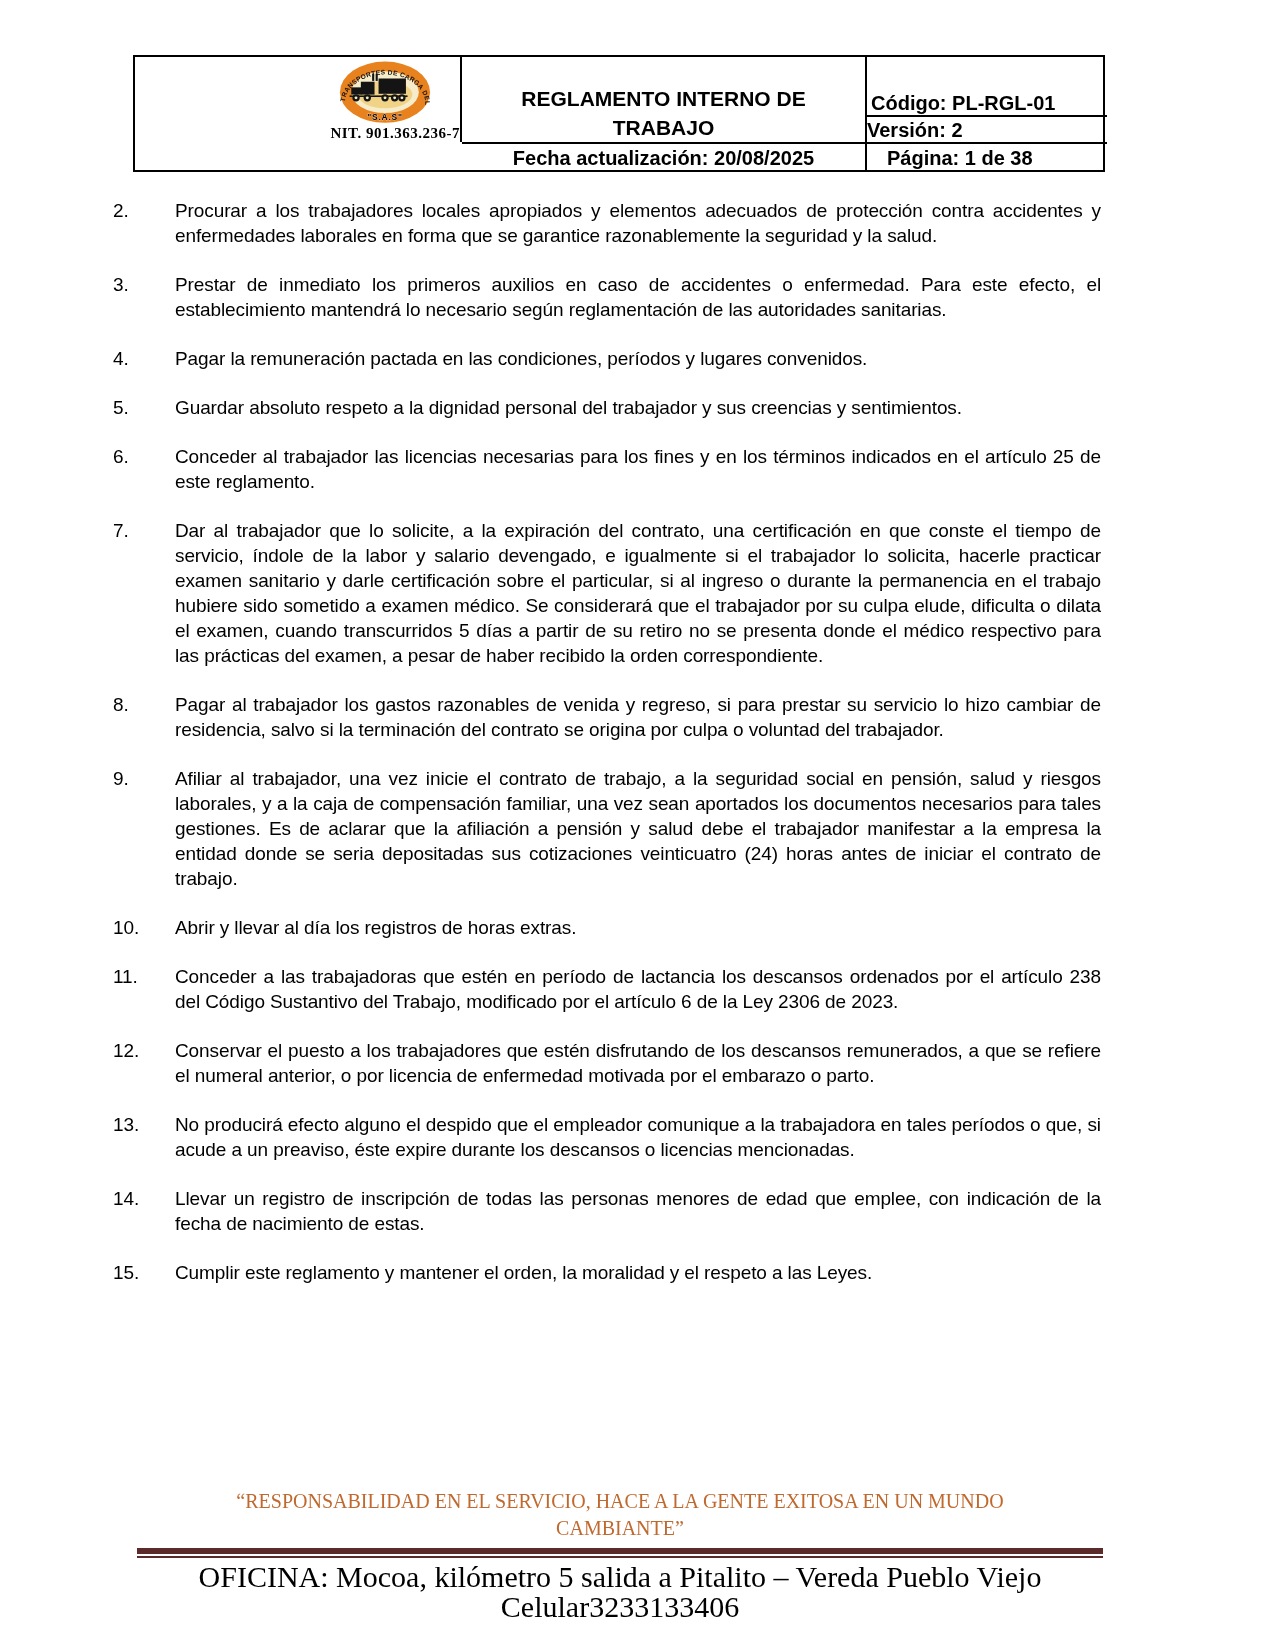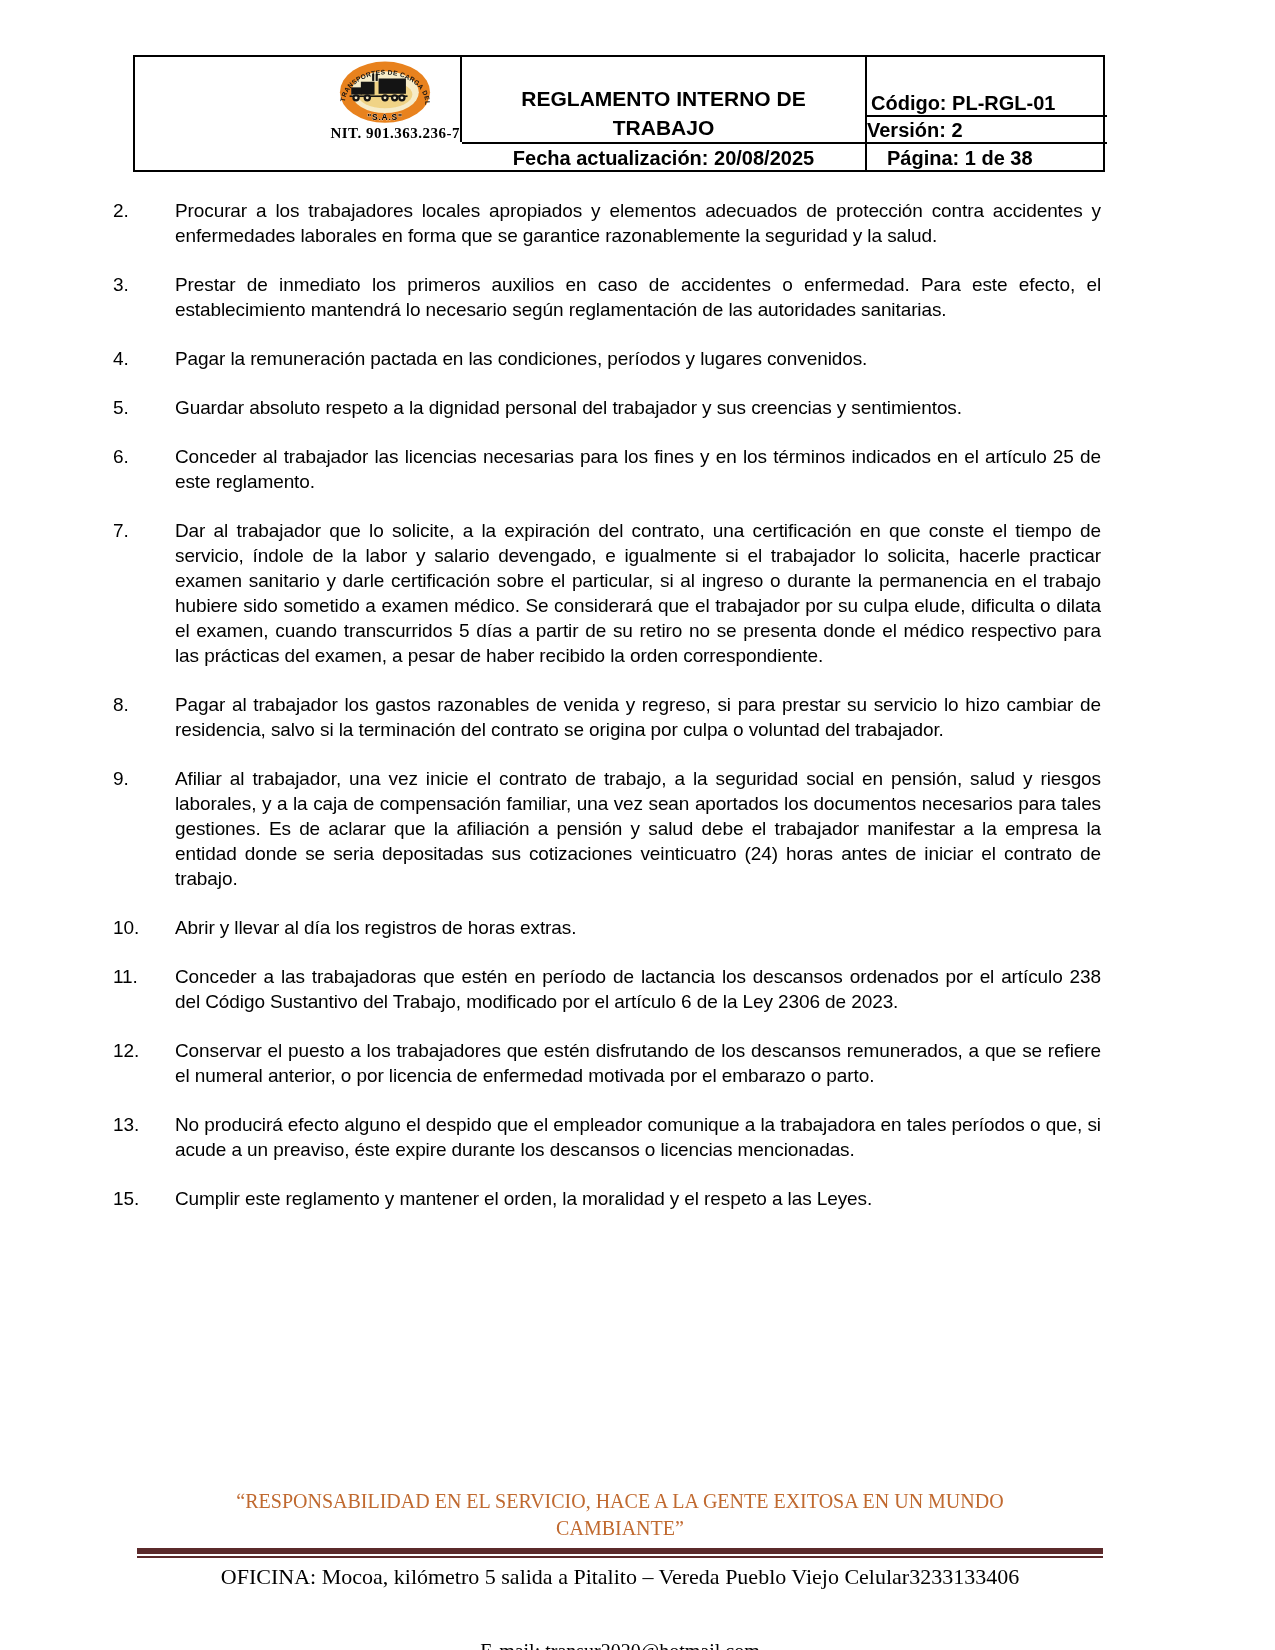--- a/index.html
+++ b/index.html
@@ -41,21 +41,21 @@
   
   .footer {
     position:absolute; left:137px; top:1488px; width:966px;
     font-family:"Liberation Serif", serif; text-align:center;
   }
   .slogan {
     color:#C0692F; font-size:20px; line-height:27px;
     max-width:880px; margin:0 auto 6px auto;
   }
   .rule { height:10px; border-top:6px solid #5B2A2B; border-bottom:2px solid #5B2A2B; margin-bottom:4px; }
-  .office { font-size:22px; line-height:30px; }
+  .office { font-size:30px; line-height:30px; }
   .email-line { font-size:20px; line-height:30px;margin-top:44px; }
   .email-link { color:#000; text-decoration:underline; cursor:pointer; }
 </style>
 </head>
 <body>
 
 <div class="header-table">
 
   <div class="hcell cell-logo">
     <svg class="logo-svg" width="150" height="66" viewBox="0 0 120 82">
@@ -158,20 +158,24 @@
     <div class="item">
       <span class="num">12.</span>
       <span class="txt">Conservar el puesto a los trabajadores que estén disfrutando de los descansos remunerados, a que se refiere el numeral anterior, o por licencia de enfermedad motivada por el embarazo o parto.</span>
     </div>
 
     <div class="item">
       <span class="num">13.</span>
       <span class="txt">No producirá efecto alguno el despido que el empleador comunique a la trabajadora en tales períodos o que, si acude a un preaviso, éste expire durante los descansos o licencias mencionadas.</span>
     </div>
 
+    <div class="item">
+      <span class="num">14.</span>
+      <span class="txt">Llevar un registro de inscripción de todas las personas menores de edad que emplee, con indicación de la fecha de nacimiento de estas.</span>
+    </div>
 
     <div class="item">
       <span class="num">15.</span>
       <span class="txt">Cumplir este reglamento y mantener el orden, la moralidad y el respeto a las Leyes.</span>
     </div>
   </div>
 
 <div class="footer">
   <div class="slogan">“RESPONSABILIDAD EN EL SERVICIO, HACE A LA GENTE EXITOSA EN UN MUNDO CAMBIANTE”</div>
   <div class="rule"></div>

